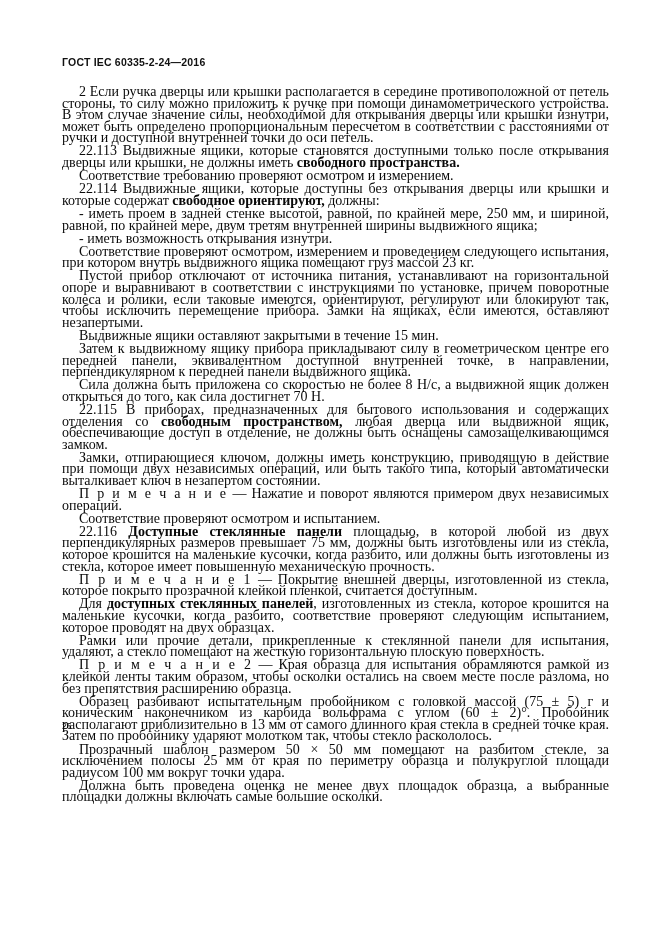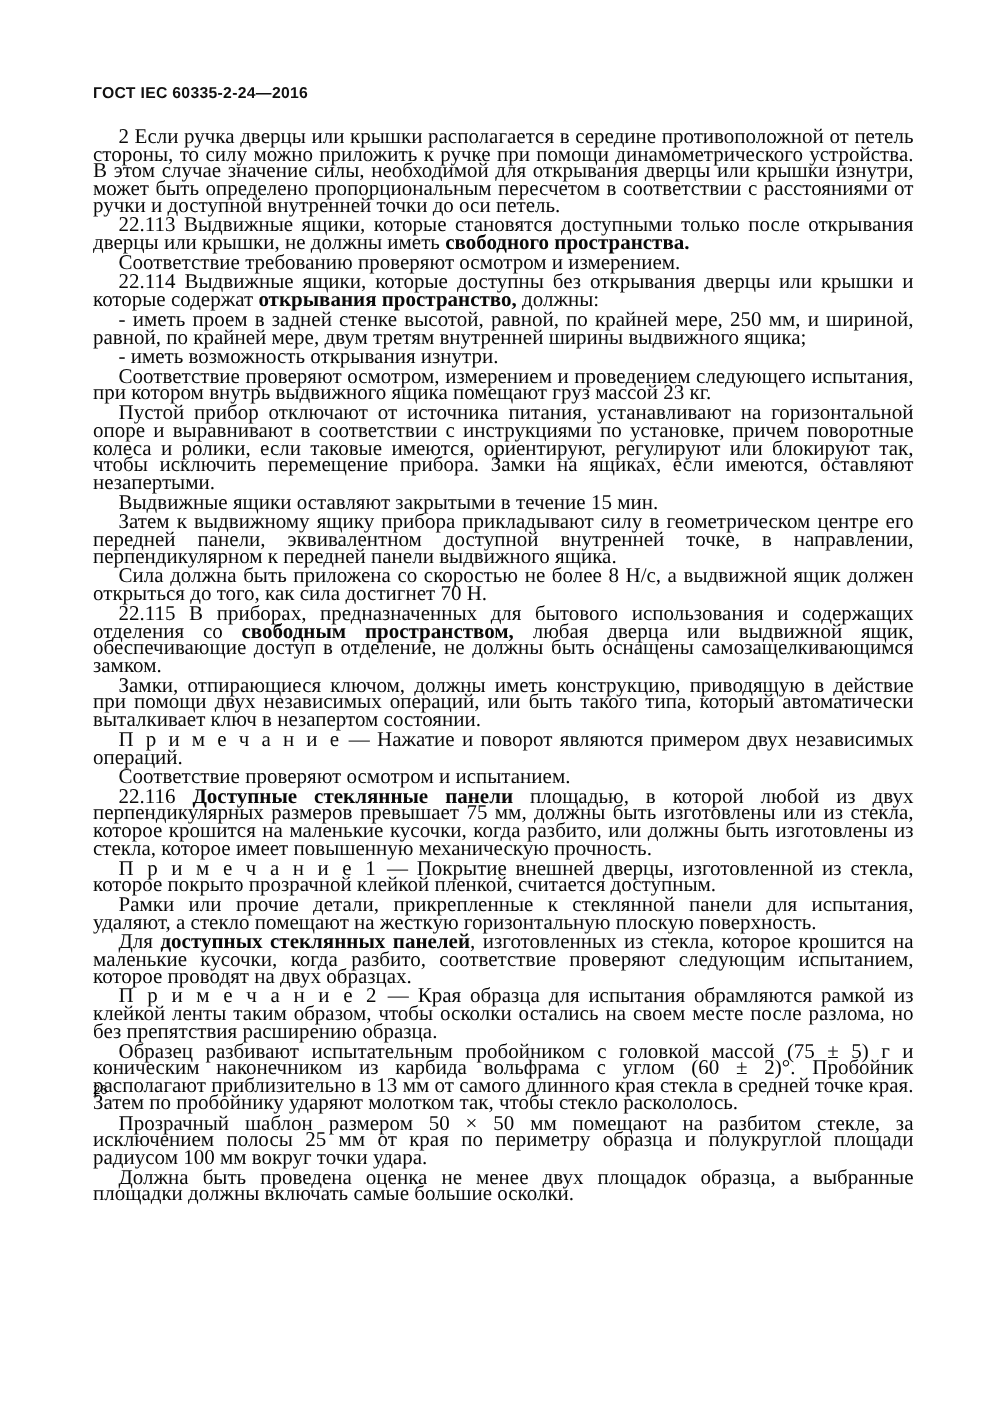--- a/index.html
+++ b/index.html
@@ -82,21 +82,21 @@
 
     <p class="ind">2  Если ручка дверцы или крышки располагается в середине противоположной от петель стороны, то силу можно приложить к ручке при помощи динамометрического устройства. В этом случае значение силы, необходимой для открывания дверцы или крышки изнутри, может быть определено пропорциональным пересчетом в соответствии с расстояниями от ручки и доступной внутренней точки до оси петель.</p>
 
     <p class="ind gap-top">
       <span>22.113  Выдвижные ящики, которые становятся доступными только после открывания дверцы или крышки, не должны иметь </span><span class="bold">свободного пространства.</span>
     </p>
 
     <p class="ind ital">Соответствие требованию проверяют осмотром и измерением.</p>
 
     <p class="ind">
-      <span>22.114  Выдвижные  ящики,  которые  доступны  без  открывания  дверцы  или  крышки  и  которые содержат </span><span class="bold">открывания пространство,</span><span> должны:</span>
+      <span>22.114  Выдвижные  ящики,  которые  доступны  без  открывания  дверцы  или  крышки  и  которые содержат </span><span class="bold">свободное ориентируют,</span><span> должны:</span>
     </p>
 
     <p class="dash">-  иметь проем в задней стенке высотой, равной, по крайней мере, 250 мм, и шириной, равной, по крайней мере, двум третям внутренней ширины выдвижного ящика;</p>
 
     <p class="dash">-  иметь возможность открывания изнутри.</p>
 
     <p class="ind ital">Соответствие проверяют осмотром, измерением и проведением следующего испытания, при котором внутрь выдвижного ящика помещают груз массой 23 кг.</p>
 
     <p class="ind ital">Пустой прибор отключают от источника питания, устанавливают на горизонтальной опоре и выравнивают в соответствии с инструкциями по установке, причем поворотные колеса и ролики, если таковые имеются, ориентируют, регулируют или блокируют так, чтобы исключить перемещение прибора. Замки на ящиках, если имеются, оставляют незапертыми.</p>
 
@@ -119,25 +119,25 @@
     <p class="ind ital gap-top-sm">Соответствие проверяют осмотром и испытанием.</p>
 
     <p class="ind gap-top-sm">
       <span>22.116  </span><span class="bold">Доступные стеклянные панели</span><span> площадью, в которой любой из двух перпендикулярных размеров превышает 75 мм, должны быть изготовлены или из стекла, которое крошится на маленькие кусочки, когда разбито, или должны быть изготовлены из стекла, которое имеет повышенную механическую прочность.</span>
     </p>
 
     <p class="ind note gap-top-sm">
       <span class="spaced">П р и м е ч а н и е  1</span><span> — Покрытие внешней дверцы, изготовленной из стекла, которое покрыто прозрачной клейкой пленкой, считается доступным.</span>
     </p>
 
-    <p class="ind ital">Рамки или прочие детали, прикрепленные к стеклянной панели для испытания, удаляют, а стекло помещают на жесткую горизонтальную плоскую поверхность.</p>
-
     <p class="ind ital gap-top">
       <span>Для </span><span class="bold ital">доступных стеклянных панелей</span><span>, изготовленных из стекла, которое крошится на маленькие кусочки, когда разбито, соответствие проверяют следующим испытанием, которое проводят на двух образцах.</span>
     </p>
+
+    <p class="ind ital">Рамки или прочие детали, прикрепленные к стеклянной панели для испытания, удаляют, а стекло помещают на жесткую горизонтальную плоскую поверхность.</p>
 
     <p class="ind note gap-top-sm">
       <span class="spaced">П р и м е ч а н и е  2</span><span> — Края образца для испытания обрамляются рамкой из клейкой ленты таким образом, чтобы осколки остались на своем месте после разлома, но без препятствия расширению образца.</span>
     </p>
 
     <p class="ind ital gap-top">Образец разбивают испытательным пробойником с головкой массой (75 ± 5) г и коническим наконечником из карбида вольфрама с углом (60 ± 2)°. Пробойник располагают приблизительно в 13 мм от самого длинного края стекла в средней точке края. Затем по пробойнику ударяют молотком так, чтобы стекло раскололось.</p>
 
     <p class="ind ital">Прозрачный шаблон размером 50 × 50 мм помещают на разбитом стекле, за исключением полосы 25 мм от края по периметру образца и полукруглой площади радиусом 100 мм вокруг точки удара.</p>
 
     <p class="ind ital gap-top-sm">Должна быть проведена оценка не менее двух площадок образца, а выбранные площадки должны включать самые большие осколки.</p>

